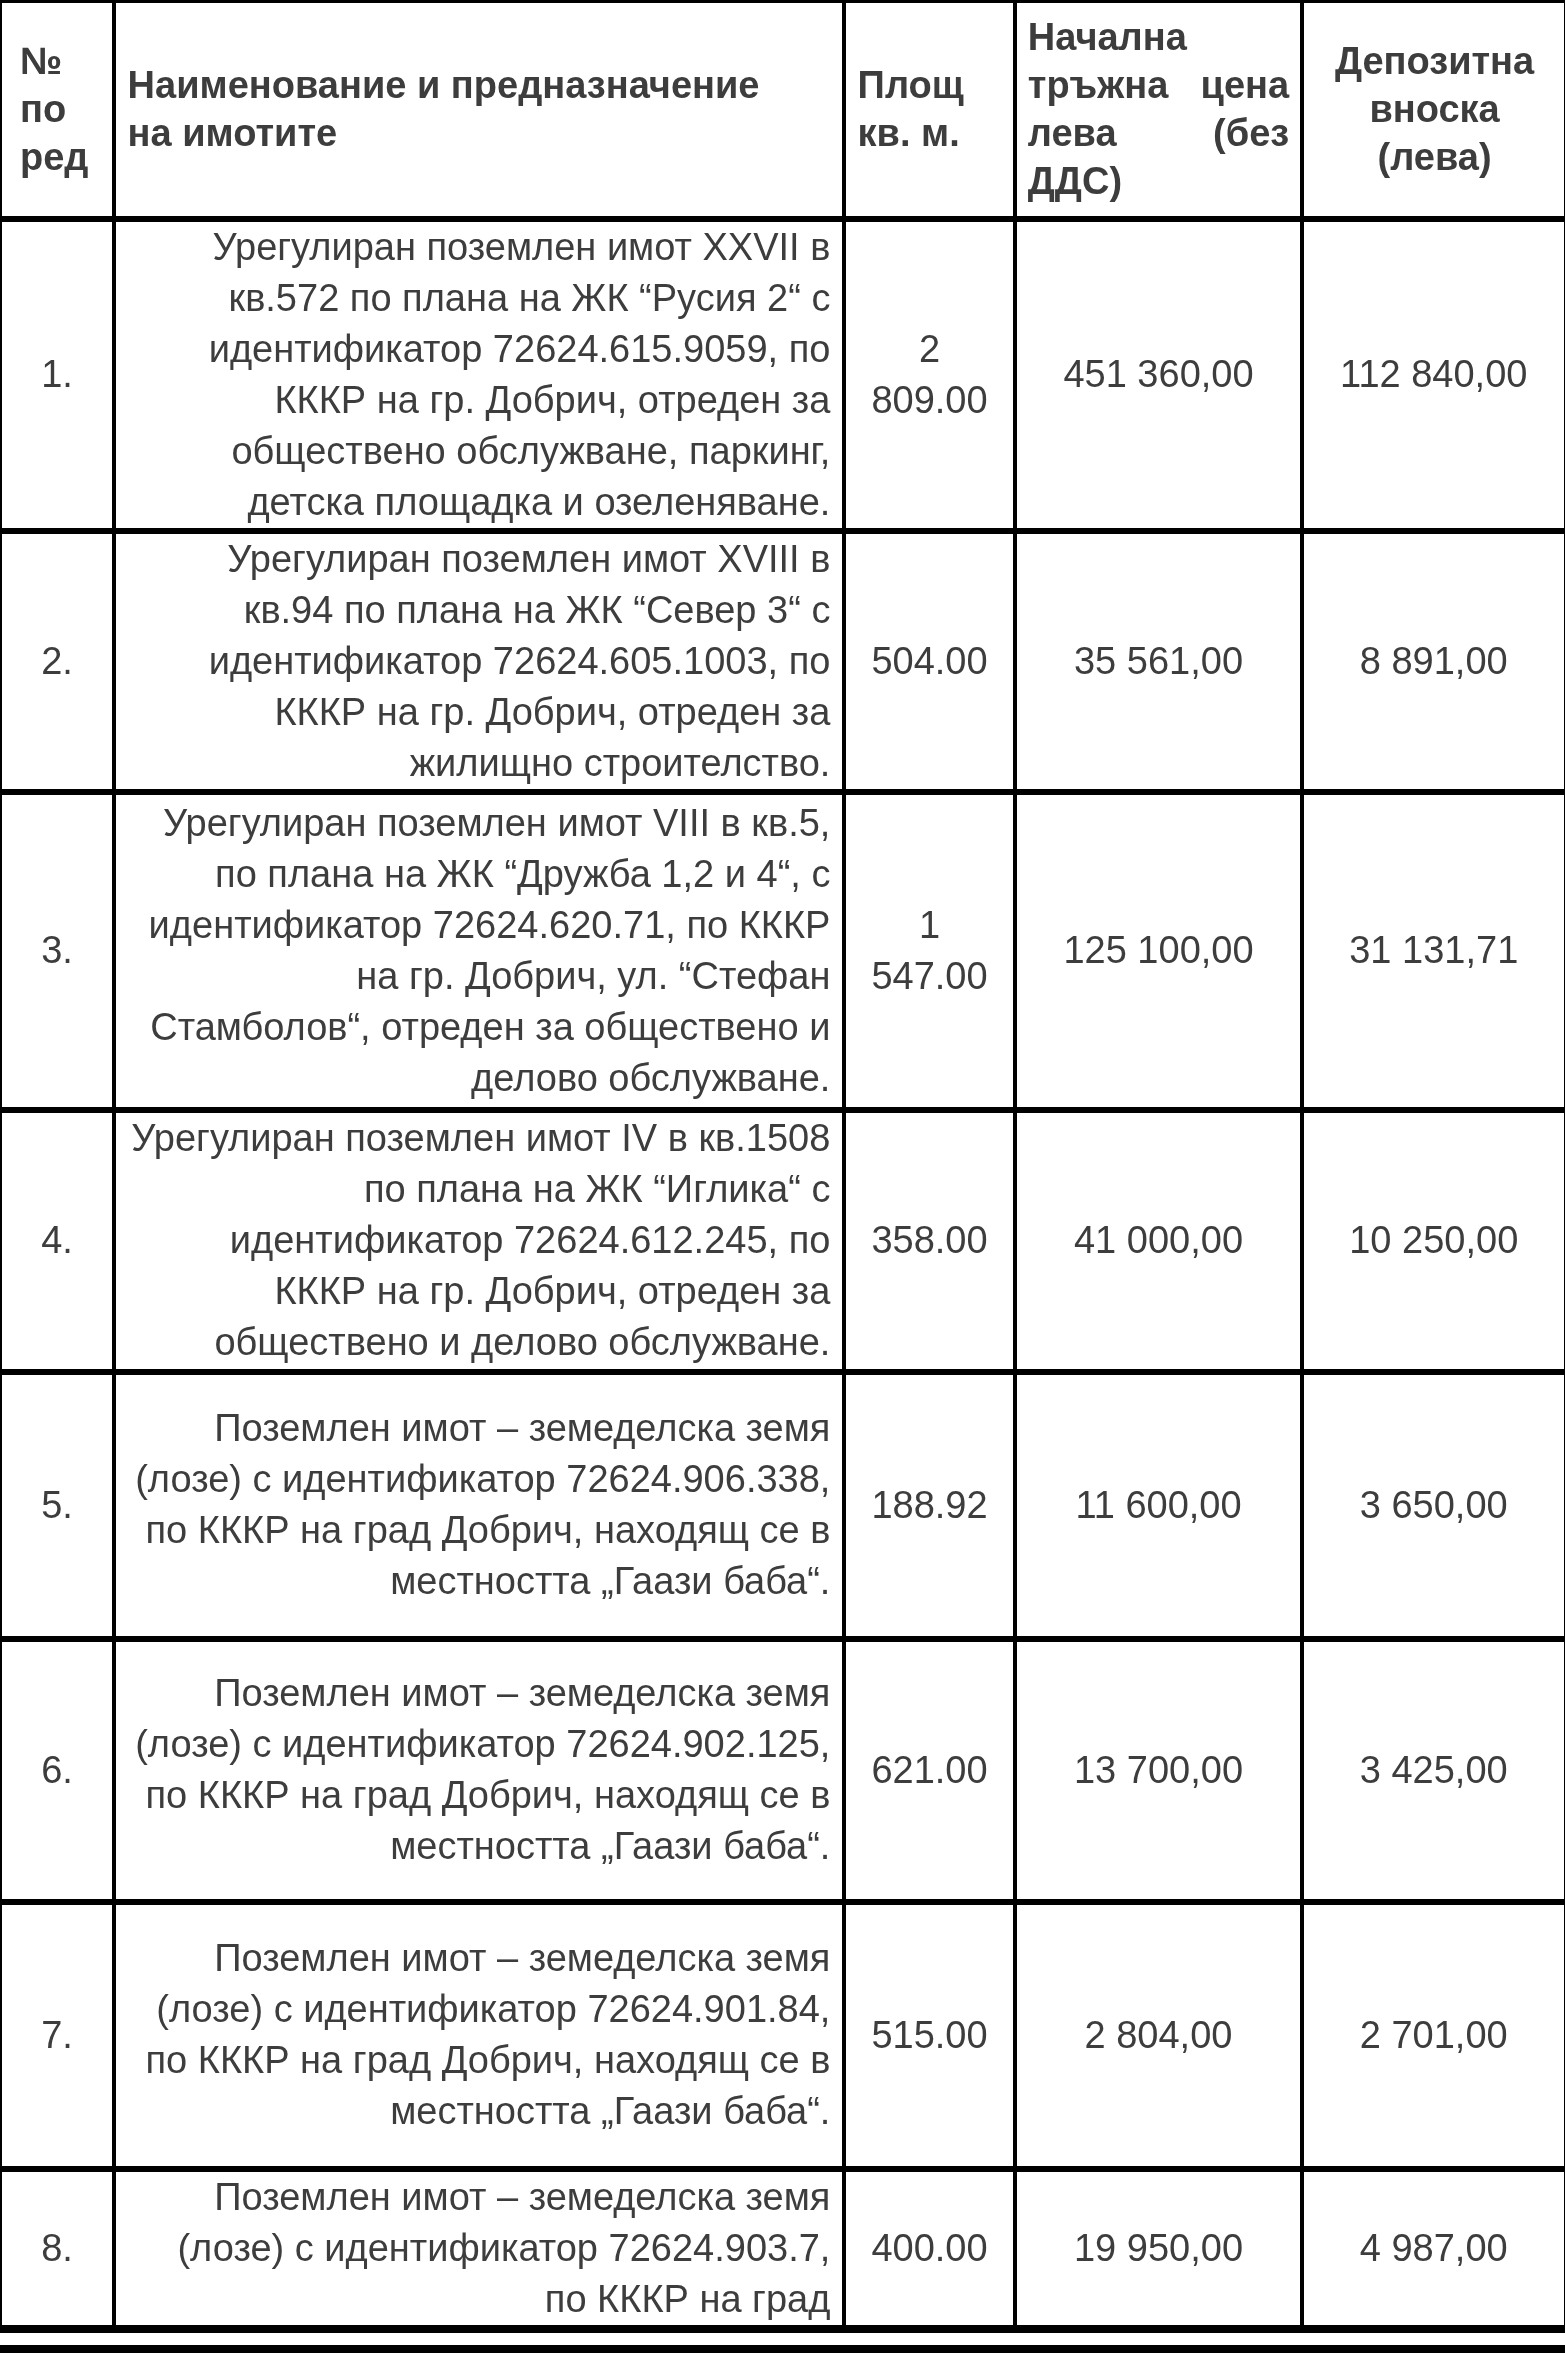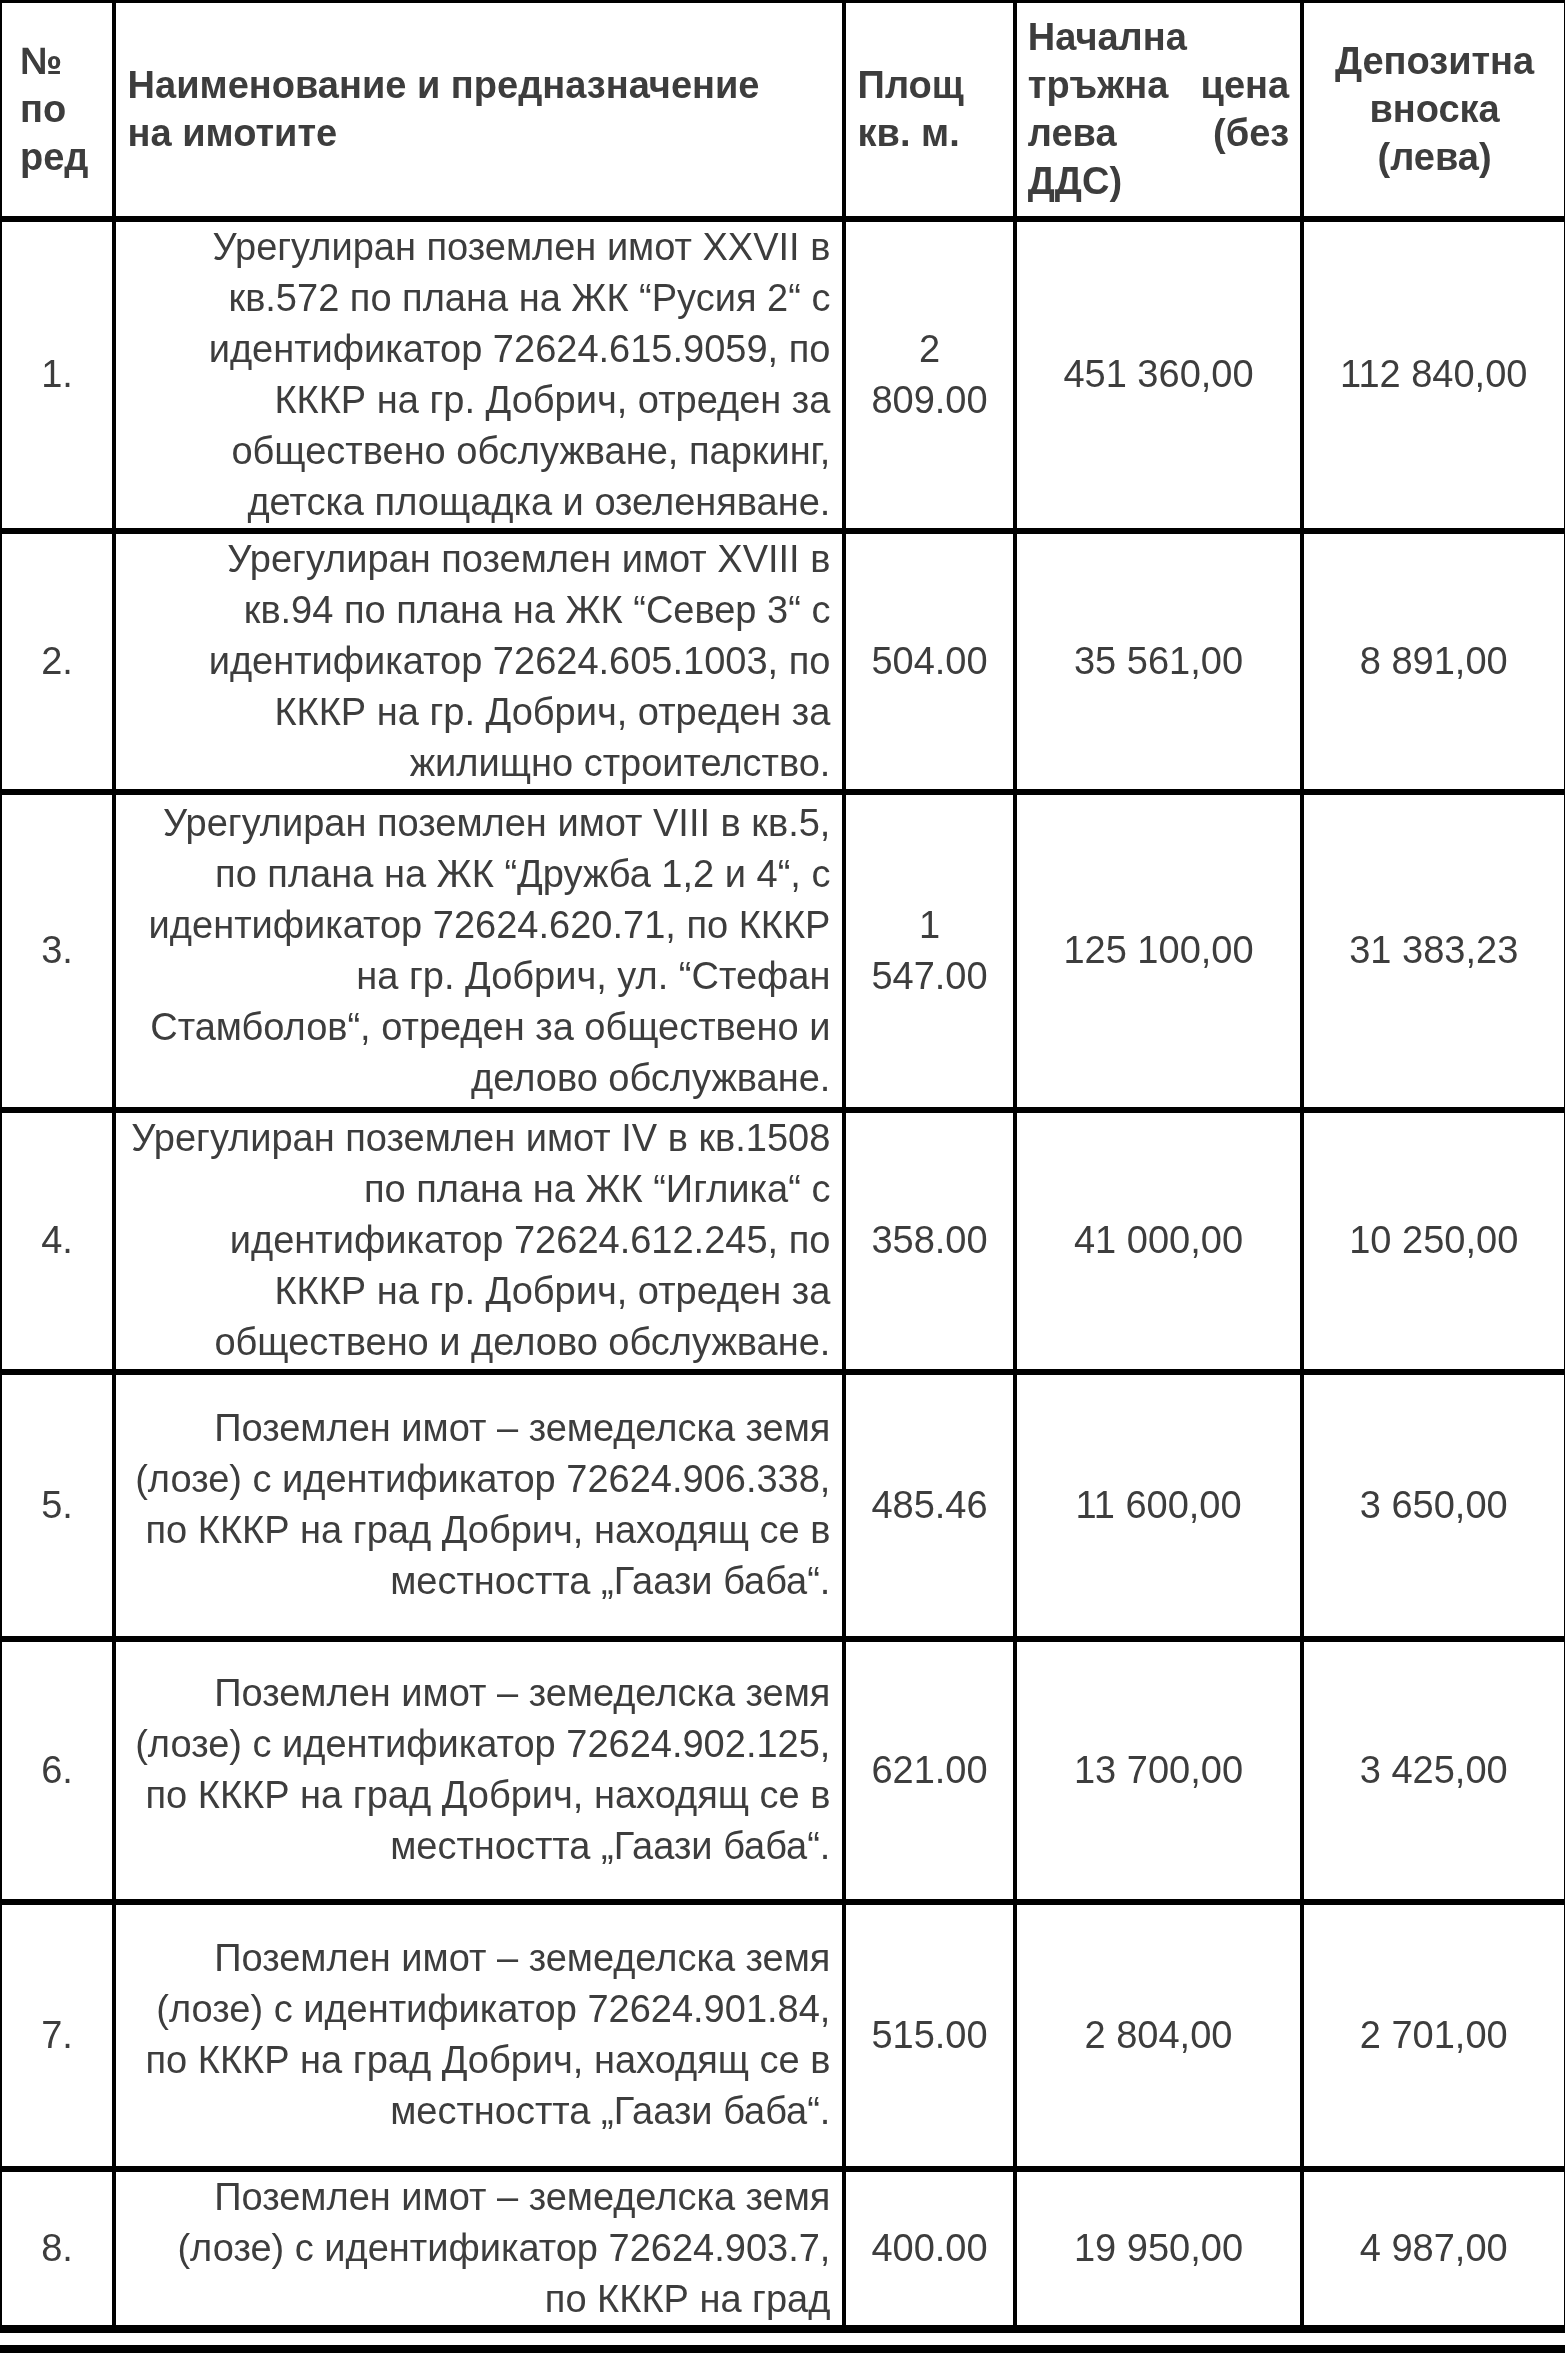--- a/index.html
+++ b/index.html
@@ -117,33 +117,33 @@
         <td class="t-area">504.00</td>
         <td class="t-price">35 561,00</td>
         <td class="t-deposit">8 891,00</td>
       </tr>
       <tr style="height:318px">
         <td class="t-num">3.</td>
         <td class="t-name">Урегулиран поземлен имот VIII в кв.5, по плана на ЖК “Дружба 1,2 и 4“, с идентификатор 72624.620.71, по КККР на гр. Добрич, ул. “Стефан Стамболов“, отреден за обществено и делово обслужване.</td>
         <td class="t-area">1
 547.00</td>
         <td class="t-price">125 100,00</td>
-        <td class="t-deposit">31 383,23</td>
+        <td class="t-deposit">31 131,71</td>
       </tr>
       <tr style="height:262px">
         <td class="t-num">4.</td>
         <td class="t-name">Урегулиран поземлен имот IV в кв.1508 по плана на ЖК “Иглика“ с идентификатор 72624.612.245, по КККР на гр. Добрич, отреден за обществено и делово обслужване.</td>
         <td class="t-area">358.00</td>
         <td class="t-price">41 000,00</td>
         <td class="t-deposit">10 250,00</td>
       </tr>
       <tr style="height:267px">
         <td class="t-num">5.</td>
         <td class="t-name">Поземлен имот – земеделска земя (лозе) с идентификатор 72624.906.338, по КККР на град Добрич, находящ се в местността „Гаази баба“.</td>
-        <td class="t-area">485.46</td>
+        <td class="t-area">188.92</td>
         <td class="t-price">11 600,00</td>
         <td class="t-deposit">3 650,00</td>
       </tr>
       <tr style="height:263px">
         <td class="t-num">6.</td>
         <td class="t-name">Поземлен имот – земеделска земя (лозе) с идентификатор 72624.902.125, по КККР на град Добрич, находящ се в местността „Гаази баба“.</td>
         <td class="t-area">621.00</td>
         <td class="t-price">13 700,00</td>
         <td class="t-deposit">3 425,00</td>
       </tr>

